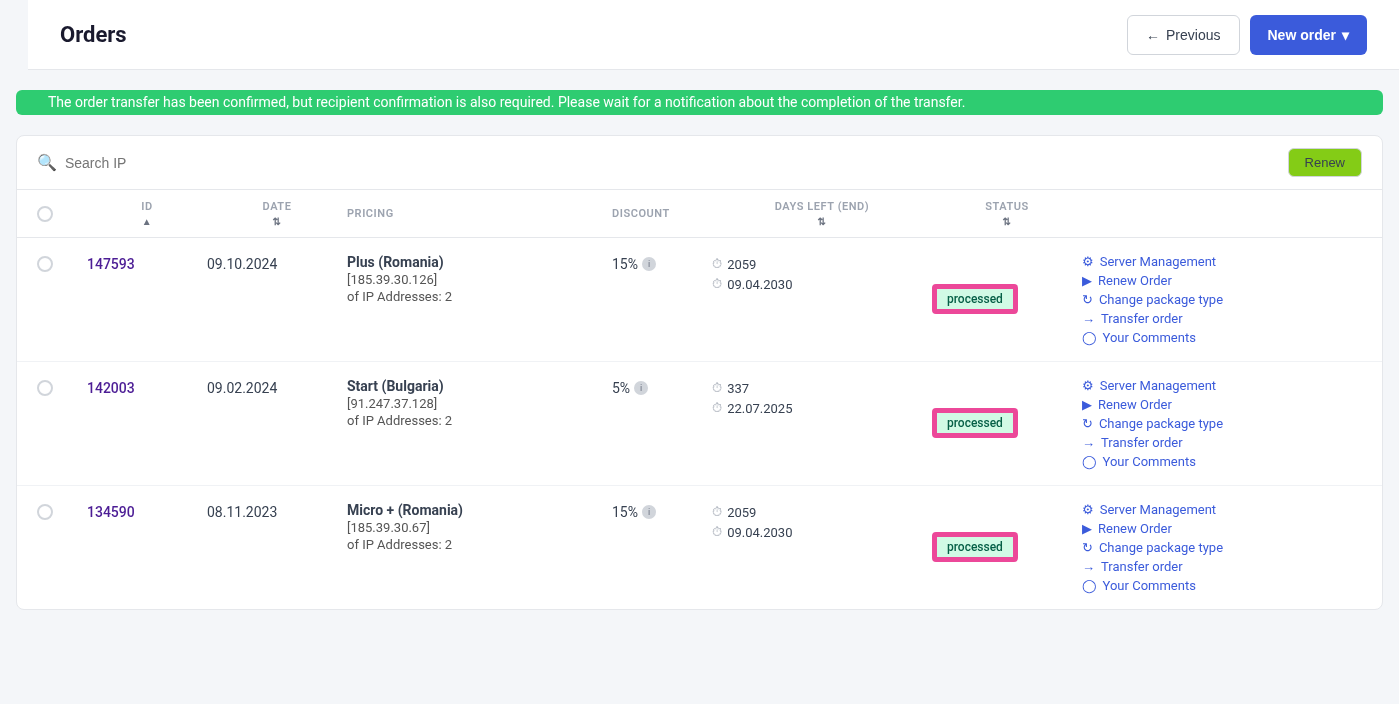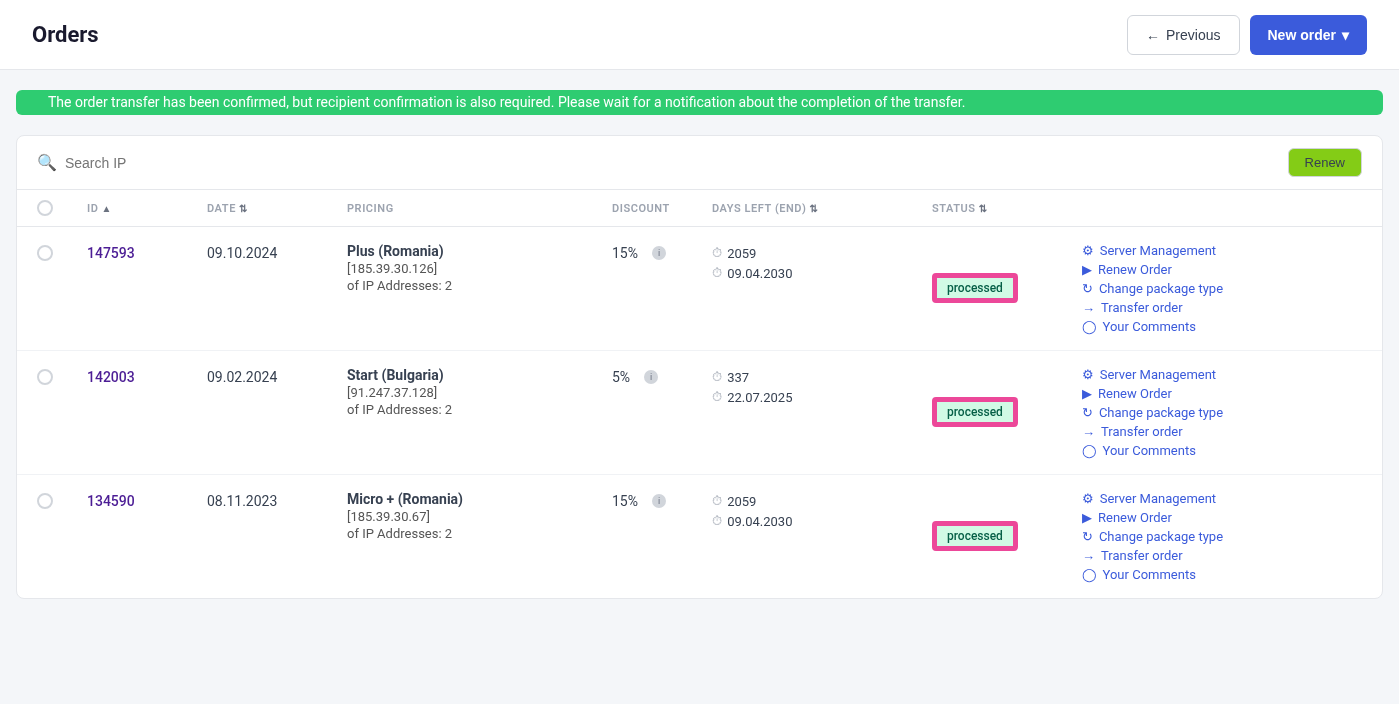--- a/index.html
+++ b/index.html
@@ -6,20 +6,21 @@
     body { font-family: -apple-system, BlinkMacSystemFont, 'Segoe UI', Roboto, sans-serif; background: #f4f6f9; color: #333; font-size: 14px; }
 
     .page-header {
       background: #fff;
       padding: 0 32px;
       height: 70px;
       display: flex;
       align-items: center;
       justify-content: space-between;
       border-bottom: 1px solid #e5e7eb;
+      margin-left: 28px;
     }
 
     .page-title {
       font-size: 22px;
       font-weight: 700;
       color: #1a1a2e;
     }
 
     .header-actions {
       display: flex;
@@ -125,21 +126,21 @@
       font-size: 11px;
       font-weight: 600;
       color: #9ca3af;
       text-transform: uppercase;
       letter-spacing: 0.05em;
       display: flex;
       align-items: center;
       gap: 3px;
     }
 
-    .col-header.sortable { cursor: pointer; }
+    .col-header.sortable { cursor: pointer; flex-direction: column; }
     .sort-icon { color: #6b7280; font-size: 10px; }
 
     .table-row {
       display: grid;
       grid-template-columns: 50px 120px 140px 1fr 100px 220px 150px 280px;
       padding: 16px 20px;
       border-bottom: 1px solid #f0f2f5;
       align-items: start;
     }
 
@@ -177,21 +178,21 @@
 
     .pricing-name { font-weight: 700; margin-bottom: 2px; }
     .pricing-ip { color: #555; font-size: 13px; margin-bottom: 2px; }
     .pricing-count { color: #555; font-size: 13px; }
 
     .cell-discount {
       color: #374151;
       padding-top: 2px;
       display: flex;
       align-items: center;
-      gap: 14px;
+      gap: 4px;
     }
 
     .info-icon {
       width: 14px;
       height: 14px;
       border-radius: 50%;
       background: #d1d5db;
       display: inline-flex;
       align-items: center;
       justify-content: center;

